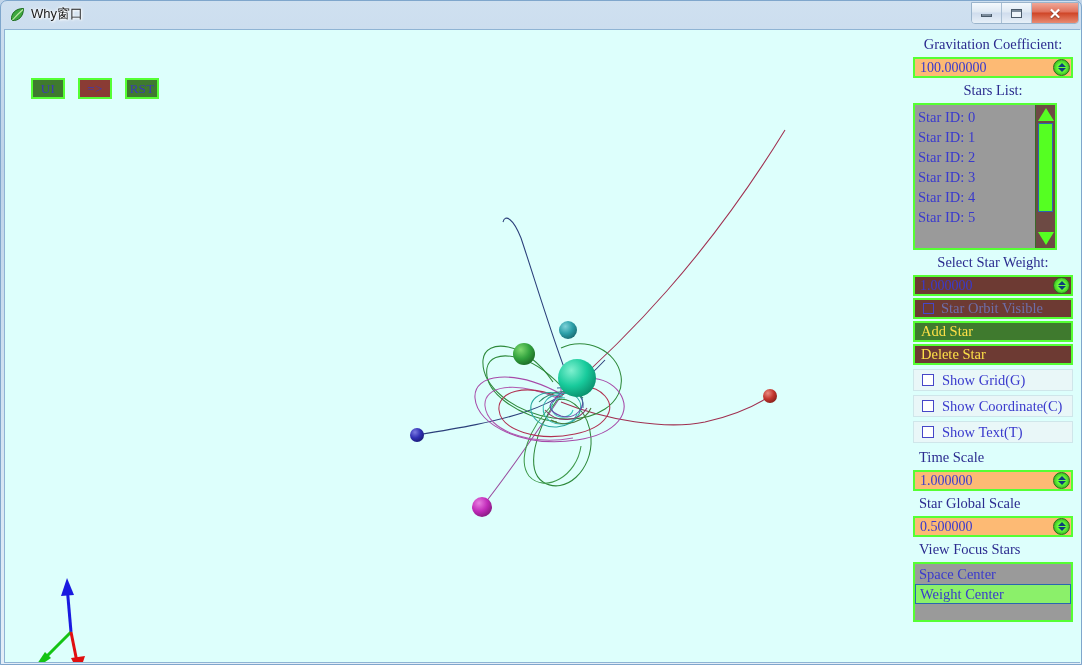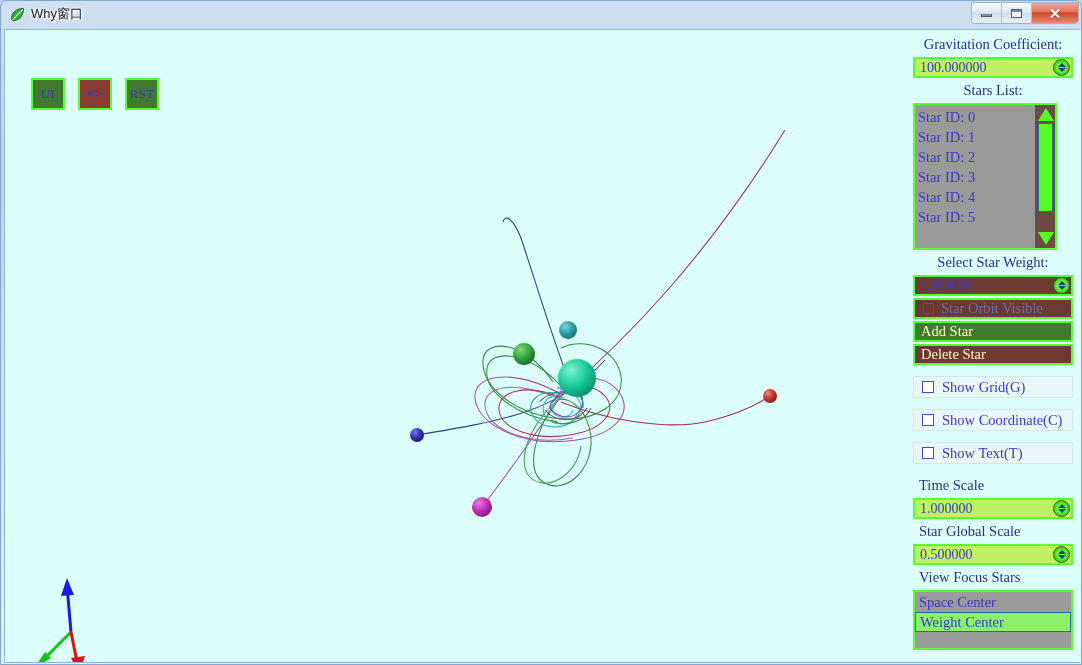--- a/index.html
+++ b/index.html
@@ -94,21 +94,21 @@
   .viewport {
     position:absolute; left:0; top:0; width:900px; height:632px;
     background:#ddfffc;
     overflow:hidden;
   }
   .viewport svg { position:absolute; left:0; top:0; }
 
   
   .toolbar { position:absolute; left:26px; top:48px; display:flex; gap:13px; }
   .tbtn {
-    width:34px; height:32px;
+    width:34px; height:21px;
     display:flex; align-items:center; justify-content:center;
     font-family:"Liberation Serif", serif;
     font-size:13px; color:#3b3bb5;
     border:2px solid #55ff33;
     cursor:pointer;
     letter-spacing:.3px;
   }
   .tbtn.green { background:#3f7a2e; }
   .tbtn.red   { background:#8a3b34; }
 
@@ -132,21 +132,21 @@
     display:flex; align-items:center;
     height:21px; margin:1px 0 2px 0;
     border:2px solid #55ff33;
     cursor:text;
   }
   .spin .val {
     flex:1; padding-left:5px;
     color:#3a3acd; font-size:14px; line-height:17px;
     white-space:nowrap; overflow:hidden;
   }
-  .spin.gray { background:#bef264; }
+  .spin.gray { background:#fdba74; }
   .spin.maroon { background:#6d3a33; }
   .spin-btn {
     width:17px; height:17px; margin-right:1px;
     display:flex; flex-direction:column;
     align-items:center; justify-content:center;
     background: radial-gradient(circle at 50% 50%, #6aff3a 35%, #1f8f15 100%);
     border:1px solid #2a6b1a;
     border-radius:50%;
     cursor:pointer;
   }
@@ -204,40 +204,40 @@
     background:#8bf06a; border:1px solid #2a66b0;
     line-height:18px;
   }
 
   
   .fbtn {
     border:2px solid #55ff33;
     height:21px; margin:2px 0;
     display:flex; align-items:center;
     padding-left:6px;
-    color:#fef9c3; font-size:14.5px;
+    color:#fde047; font-size:14.5px;
     cursor:pointer; white-space:nowrap;
   }
   .fbtn.green  { background:#3f7a2e; }
   .fbtn.maroon { background:#6d3a33; }
   .fbtn.dim    { background:#6d3a33; color:#6e6ea8;padding-left:8px; }
   .fbtn .cbx {
     width:11px; height:11px; margin-right:7px;
     border:1px solid #4646c8; background:transparent;
     flex:none;
   }
 
   
   .lchk {
     display:flex; align-items:center;
     height:22px; padding-left:8px;
     background:#e9f7f8;
     color:#3a3acd; font-size:14.5px;
     border:1px solid #cfe6ea;
-    margin:11px 0;
+    margin:4px 0;
     cursor:pointer; white-space:nowrap;
   }
   .lchk .cbx {
     width:12px; height:12px; margin-right:8px;
     border:1px solid #4646c8; background:#fff;
     flex:none;
   }
 </style>
 </head>
 <body>

